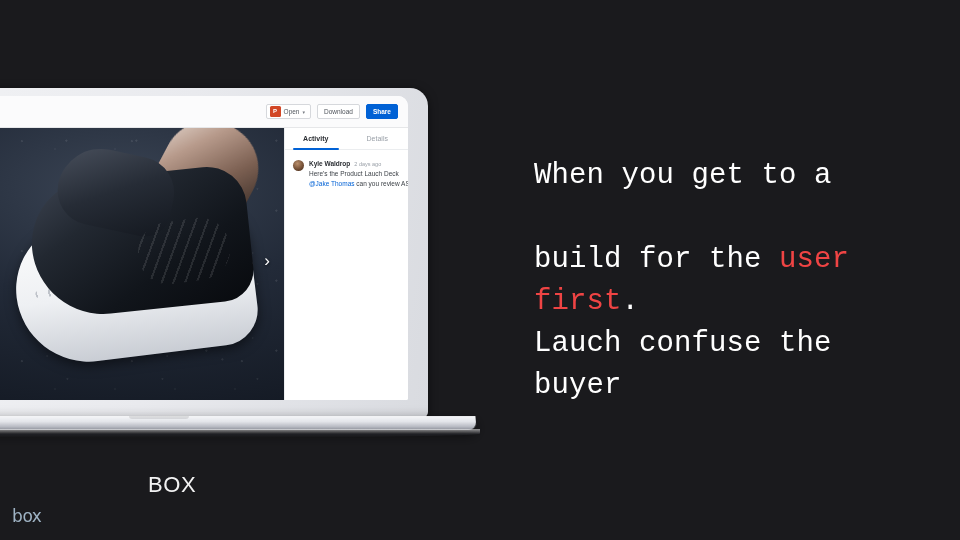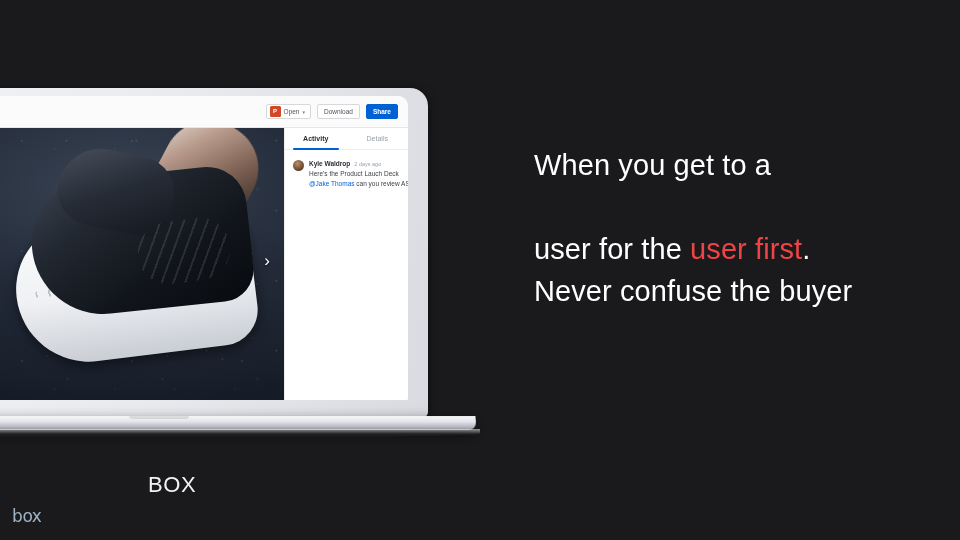--- a/index.html
+++ b/index.html
@@ -12,28 +12,28 @@
   #stage {
     position: relative;
     width: 960px; height: 540px;
     background: #1a1a1d;
     overflow: hidden;
   }
 
   
   #quote {
     position: absolute;
-    left: 534px; top: 144px;
+    left: 534px; top: 155px;
     width: 400px;
     color: #ffffff;
     font-size: 29px;
     line-height: 42px;
     font-weight: 300;
     letter-spacing: 0.1px;
-    font-family: Liberation Sans, sans-serif;
+    font-family: Liberation Mono, monospace;
   }
   #quote .hl { color: #ef4444; }
 
   
   #caption {
     position: absolute;
     left: 148px; top: 472px;
     color: #f2f2f2;
     font-size: 22px;
     font-weight: 300;
@@ -272,20 +272,20 @@
 
     </div>
 
     <div id="base"></div>
     <div id="base-shadow"></div>
   </div>
 
   <div id="quote">
     <span>When you get to a</span><br>
     <br>
-    <span>user for the </span><span class="hl">user first</span><span>.</span><br>
-    <span>Never confuse the buyer</span><br>
+    <span>build for the </span><span class="hl">user first</span><span>.</span><br>
+    <span>Lauch confuse the buyer</span><br>
   </div>
 
   <div id="caption">BOX</div>
   <div id="brand-logo">box</div>
 
 </div>
 
 </body></html>

